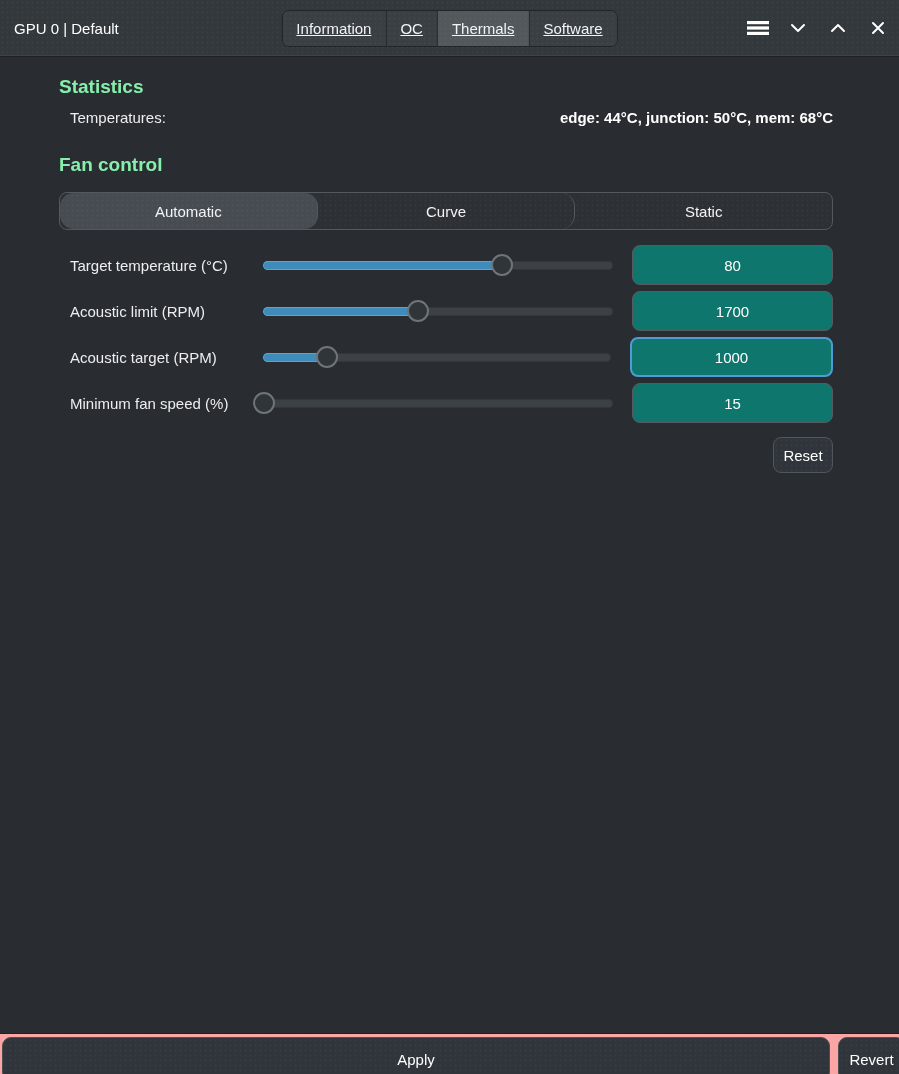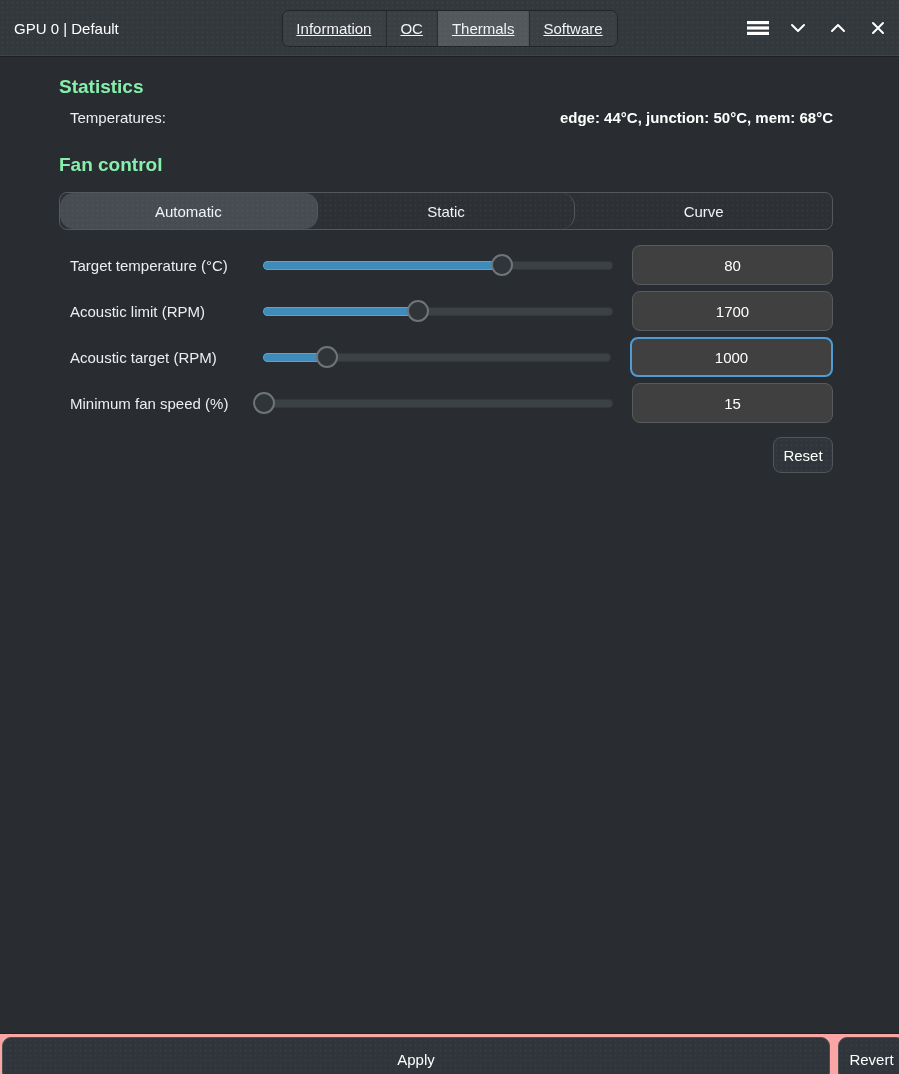--- a/index.html
+++ b/index.html
@@ -156,21 +156,21 @@
     margin-top: -11px;
     width: 22px; height: 22px;
     border-radius: 50%;
     background: #30353a;
     border: 2px solid #6e7478;
     cursor: grab;
   }
   .spin {
     flex: 0 0 60px;
     height: 40px;
-    background: #404040;
+    background: #0f766e;
     border: 1px solid #565b5f;
     border-radius: 8px;
     color: #ffffff;
     font-family: inherit;
     font-size: 15px;
     text-align: center;
     outline: none;
   }
   .spin.focused {
     border: 2px solid #4e9cd3;
@@ -274,24 +274,24 @@
     <span class="stat-value">edge: 44°C, junction: 50°C, mem: 68°C</span>
   </div>
 
   <div class="section-heading">Fan control</div>
 
   <div class="mode-group">
     <div class="mode-btn selected textured">
       <span>Automatic</span>
     </div>
     <div class="mode-btn textured">
+      <span>Curve</span>
+    </div>
+    <div class="mode-btn textured">
       <span>Static</span>
-    </div>
-    <div class="mode-btn textured">
-      <span>Curve</span>
     </div>
   </div>
 
   <div class="sliders">
 
     <div class="slider-row">
       <span class="slider-label">Target temperature (°C)</span>
       <div class="slider">
         <div class="track">
             <div class="fill" style="width: 68.3%;"></div>

